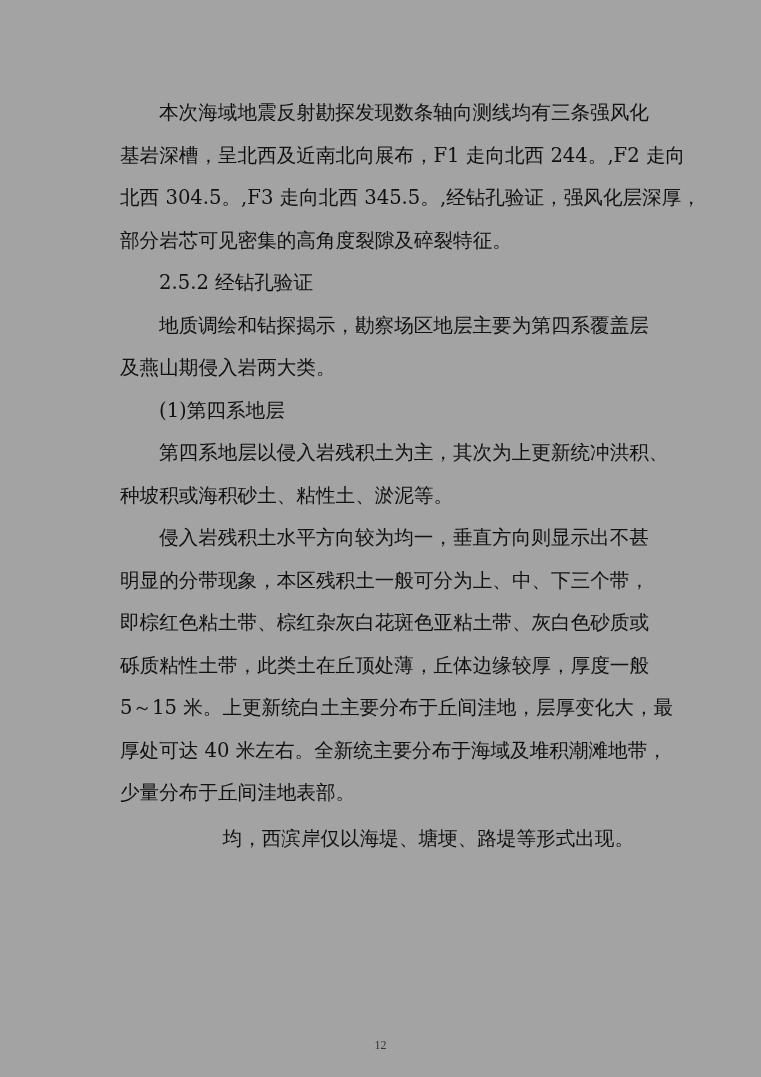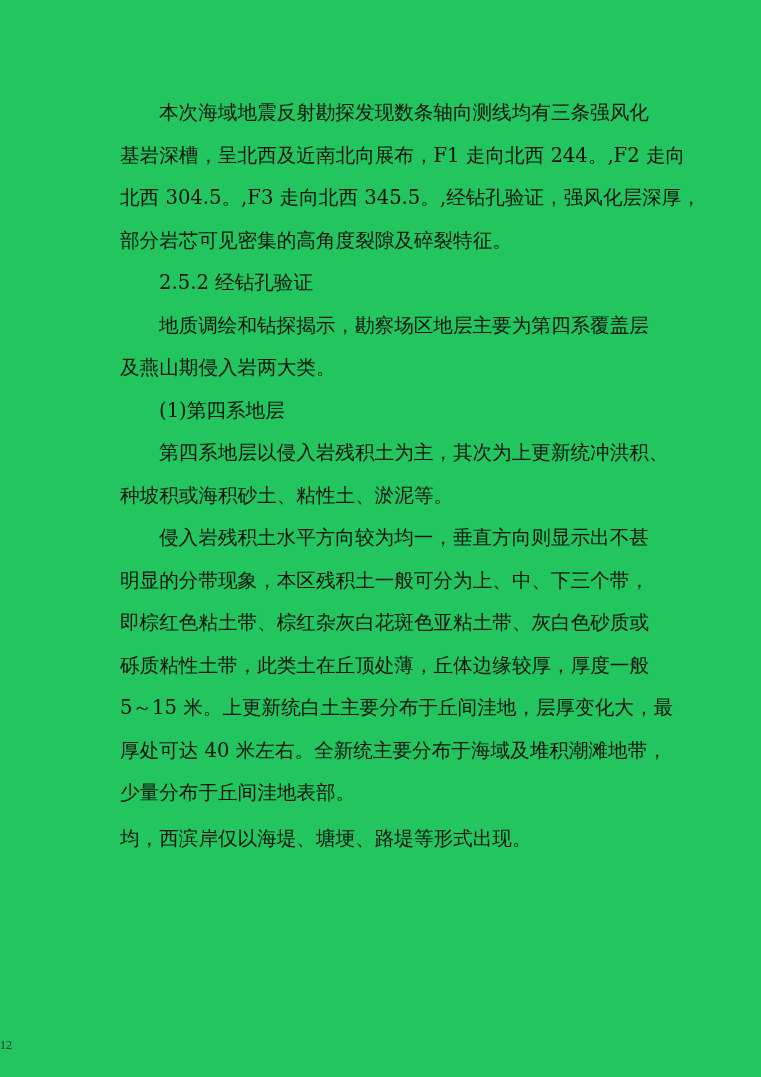--- a/index.html
+++ b/index.html
@@ -1,29 +1,29 @@
 <!DOCTYPE html>
 <html><head>
 <meta charset="utf-8">
 <style>
   html, body { margin: 0; padding: 0; background: #ffffff; }
   body { width: 761px; height: 1077px; position: relative; overflow: hidden; }
   .page {
-    position: absolute; left: 0; top: 0; width: 761px; height: 1077px; background: #22c55e;
+    position: absolute; left: 0; top: 0; width: 761px; height: 1077px; background: #a3a3a3;
   }
   .body-text {
     position: absolute; left: 120px; top: 92px; width: 514px;
     font-family: "DejaVu Serif", "Liberation Serif", serif;
     font-size: 19.6px; line-height: 42.5px; color: #111;
   }
   .line { white-space: nowrap; height: 42.5px; }
   .indent { padding-left: 39px; }
-  .last-gap { margin-top: 3px; }
+  .last-gap { margin-top: 3px; text-align: right; }
   .page-number {
-    position: absolute; left: 0; width: 761px; top: 1038px; 
+    position: absolute; left: 0; width: 761px; top: 1038px; text-align: center;
     font-family: "Liberation Serif", serif; font-size: 12px; color: #333;
   }
 </style>
 </head>
 <body>
 
 <div class="page">
   <div class="body-text">
     <div class="line indent">本次海域地震反射勘探发现数条轴向测线均有三条强风化</div>
     <div class="line">基岩深槽，呈北西及近南北向展布，F1 走向北西 244。,F2 走向</div>

